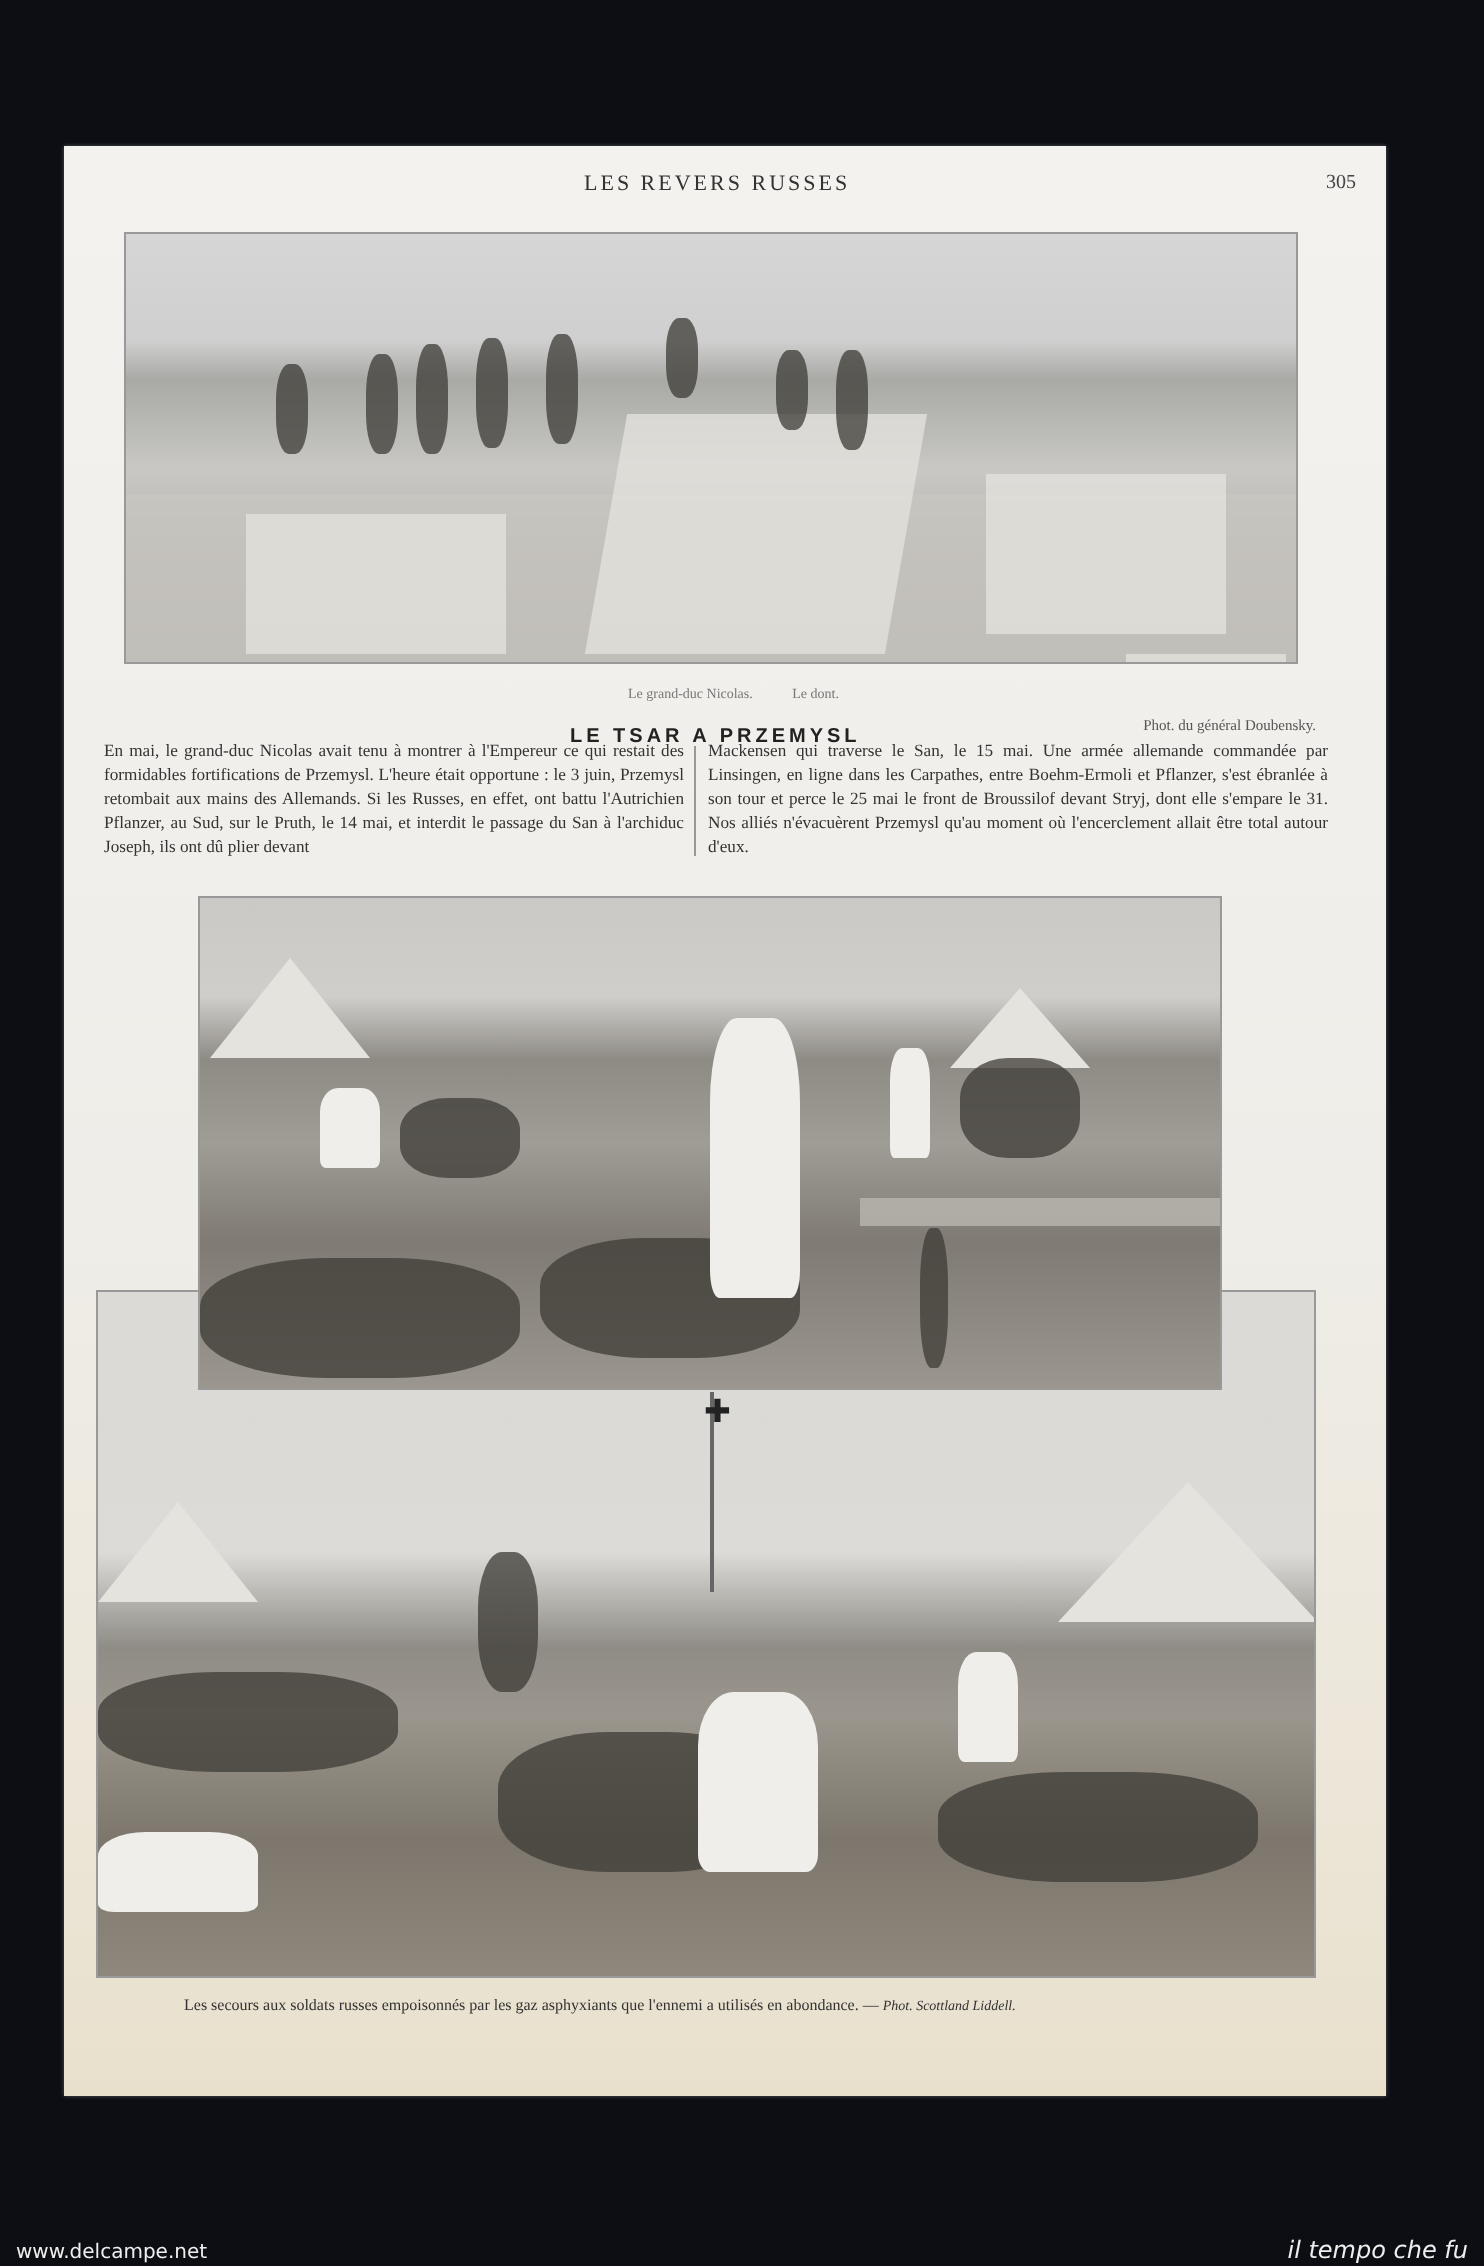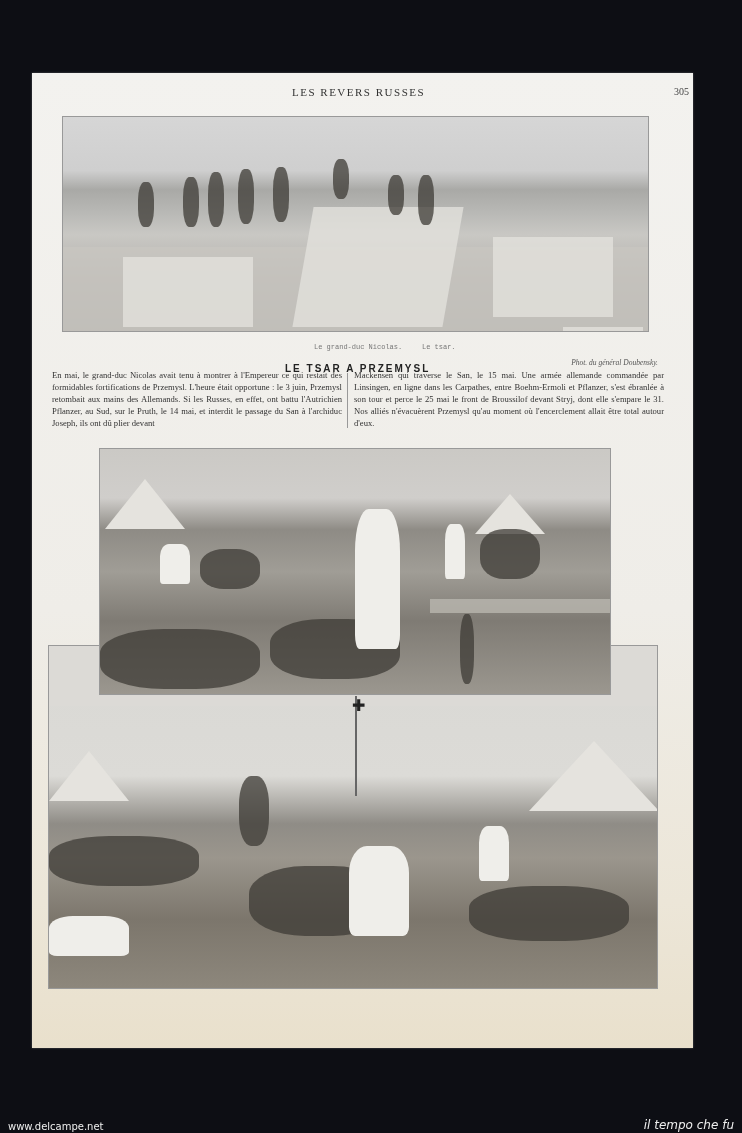--- a/index.html
+++ b/index.html
@@ -1,32 +1,32 @@
 <!DOCTYPE html>
 <html><head>
 <meta charset="utf-8">
 <style>
   html,body{margin:0;padding:0;}
   body{width:742px;height:1133px;background:#0d0e14;position:relative;overflow:hidden;font-family:"Liberation Serif",serif;}
   .page{position:absolute;left:32px;top:73px;width:661px;height:975px;background:linear-gradient(180deg,#f3f2ef 0%,#efede8 55%,#ece6d8 85%,#e9e0cc 100%);box-shadow:0 0 2px rgba(255,255,255,0.3);}
   .running-head{position:absolute;top:13px;left:260px;font-size:11px;letter-spacing:1.5px;color:#333;}
-  .page-number{position:absolute;top:13px;right:4px;font-size:10px;color:#444;}
+  .page-number{position:absolute;top:13px;right:15px;font-size:10px;color:#444;}
   .photo{position:absolute;border:1px solid #999;overflow:hidden;}
   .photo1{left:30px;top:43px;width:585px;height:214px;background:linear-gradient(180deg,#d6d6d6 0%,#cfcfcf 25%,#a9a9a6 34%,#b9b9b6 45%,#c9c8c4 55%,#b3b1ab 75%,#a4a29c 100%);}
   .photo2{left:67px;top:375px;width:510px;height:245px;background:linear-gradient(180deg,#cbc9c5 0%,#d0cecb 20%,#8e8b85 33%,#a09d96 50%,#7f7b74 70%,#9b978f 100%);}
   .photo3{left:16px;top:572px;width:608px;height:342px;background:linear-gradient(180deg,#d9d8d4 0%,#dcdbd7 38%,#8f8c86 52%,#9b968d 62%,#7c766c 80%,#8d877c 100%);}
   .photo3-top{position:absolute;left:0;top:0;width:100%;height:60px;background:#dcdad6;}
   .blob{position:absolute;background:#3e3b36;border-radius:40%;opacity:.75;}
   .rock{position:absolute;background:#e2e1dc;opacity:.8;}
   .tent{position:absolute;width:0;height:0;border-left:40px solid transparent;border-right:40px solid transparent;border-bottom:50px solid #e5e3de;}
   .figure-white{position:absolute;background:#efeeea;border-radius:30% 30% 10% 10%;}
   .caption-names{position:absolute;top:270px;left:282px;font-size:7px;color:#777;}
-  .caption-names span{margin-right:18px;font-family:Liberation Mono, monospace;}
+  .caption-names span{margin-right:18px;}
   .section-title{position:absolute;top:290px;left:253px;font-size:10px;font-weight:bold;letter-spacing:2px;color:#222;font-family:"Liberation Sans",sans-serif;}
-  .photo-credit-top{position:absolute;top:285px;right:35px;font-size:7.5px;font-style:italic;color:#555;}
+  .photo-credit-top{position:absolute;top:285px;right:35px;font-size:7.5px;color:#555;}
   .body-text{position:absolute;top:296px;font-size:8.6px;line-height:12px;color:#333;text-align:justify;}
   .col-left{left:20px;width:290px;}
   .col-right{left:322px;width:310px;}
   .col-divider{position:absolute;left:315px;top:300px;width:1px;height:55px;background:#999;}
   .bottom-caption{position:absolute;top:925px;left:60px;width:590px;font-size:8px;color:#333;}
   .bottom-caption i{font-size:7px;}
   .red-cross{position:absolute;left:320px;top:623px;font-size:16px;color:#222;}
   .footer-left{position:absolute;left:8px;bottom:1px;font-family:"DejaVu Sans",sans-serif;font-size:10px;color:#eee;}
   .footer-right{position:absolute;right:8px;bottom:1px;font-family:"DejaVu Sans",sans-serif;font-size:12px;color:#eee;font-style:italic;}
   .pole{position:absolute;left:306px;top:50px;width:2px;height:100px;background:#666;}
@@ -49,21 +49,21 @@
     <div class="blob" style="left:175px;top:52px;width:16px;height:55px;"></div>
     <div class="blob" style="left:210px;top:50px;width:16px;height:55px;"></div>
     <div class="blob" style="left:270px;top:42px;width:16px;height:40px;"></div>
     <div class="blob" style="left:325px;top:58px;width:16px;height:40px;"></div>
     <div class="blob" style="left:355px;top:58px;width:16px;height:50px;"></div>
     <div class="rock" style="left:500px;top:210px;width:80px;height:4px;"></div>
   </div>
 
   <div class="caption-names">
     <span>Le grand-duc Nicolas.</span>
-    <span>Le tsar.</span>
+    <span>Le dont.</span>
   </div>
   <div class="section-title">LE TSAR A PRZEMYSL</div>
   <div class="photo-credit-top">Phot. du général Doubensky.</div>
 
   <div class="body-text col-left">En mai, le grand-duc Nicolas avait tenu à montrer à l'Empereur ce qui restait des formidables fortifications de Przemysl. L'heure était opportune : le 3 juin, Przemysl retombait aux mains des Allemands. Si les Russes, en effet, ont battu l'Autrichien Pflanzer, au Sud, sur le Pruth, le 14 mai, et interdit le passage du San à l'archiduc Joseph, ils ont dû plier devant</div>
   <div class="col-divider"></div>
   <div class="body-text col-right">Mackensen qui traverse le San, le 15 mai. Une armée allemande commandée par Linsingen, en ligne dans les Carpathes, entre Boehm-Ermoli et Pflanzer, s'est ébranlée à son tour et perce le 25 mai le front de Broussilof devant Stryj, dont elle s'empare le 31. Nos alliés n'évacuèrent Przemysl qu'au moment où l'encerclement allait être total autour d'eux.</div>
 
   <div class="photo photo3">
     <div class="photo3-top"></div>
@@ -88,16 +88,20 @@
     <div class="figure-white" style="left:255px;top:60px;width:45px;height:140px;"></div>
     <div class="figure-white" style="left:60px;top:95px;width:30px;height:40px;"></div>
     <div class="figure-white" style="left:345px;top:75px;width:20px;height:55px;"></div>
     <div class="blob" style="left:380px;top:80px;width:60px;height:50px;"></div>
     <div class="rock" style="left:330px;top:150px;width:180px;height:14px;background:#b9b6af;"></div>
     <div class="blob" style="left:360px;top:165px;width:14px;height:70px;"></div>
   </div>
 
   <div class="red-cross">✚</div>
 
+  <div class="bottom-caption">
+    <span>Les secours aux soldats russes empoisonnés par les gaz asphyxiants que l'ennemi a utilisés en abondance. —</span>
+    <i>Phot. Scottland Liddell.</i>
+  </div>
 </div>
 
 <div class="footer-left">www.delcampe.net</div>
 <div class="footer-right">il tempo che fu</div>
 
 </body></html>

